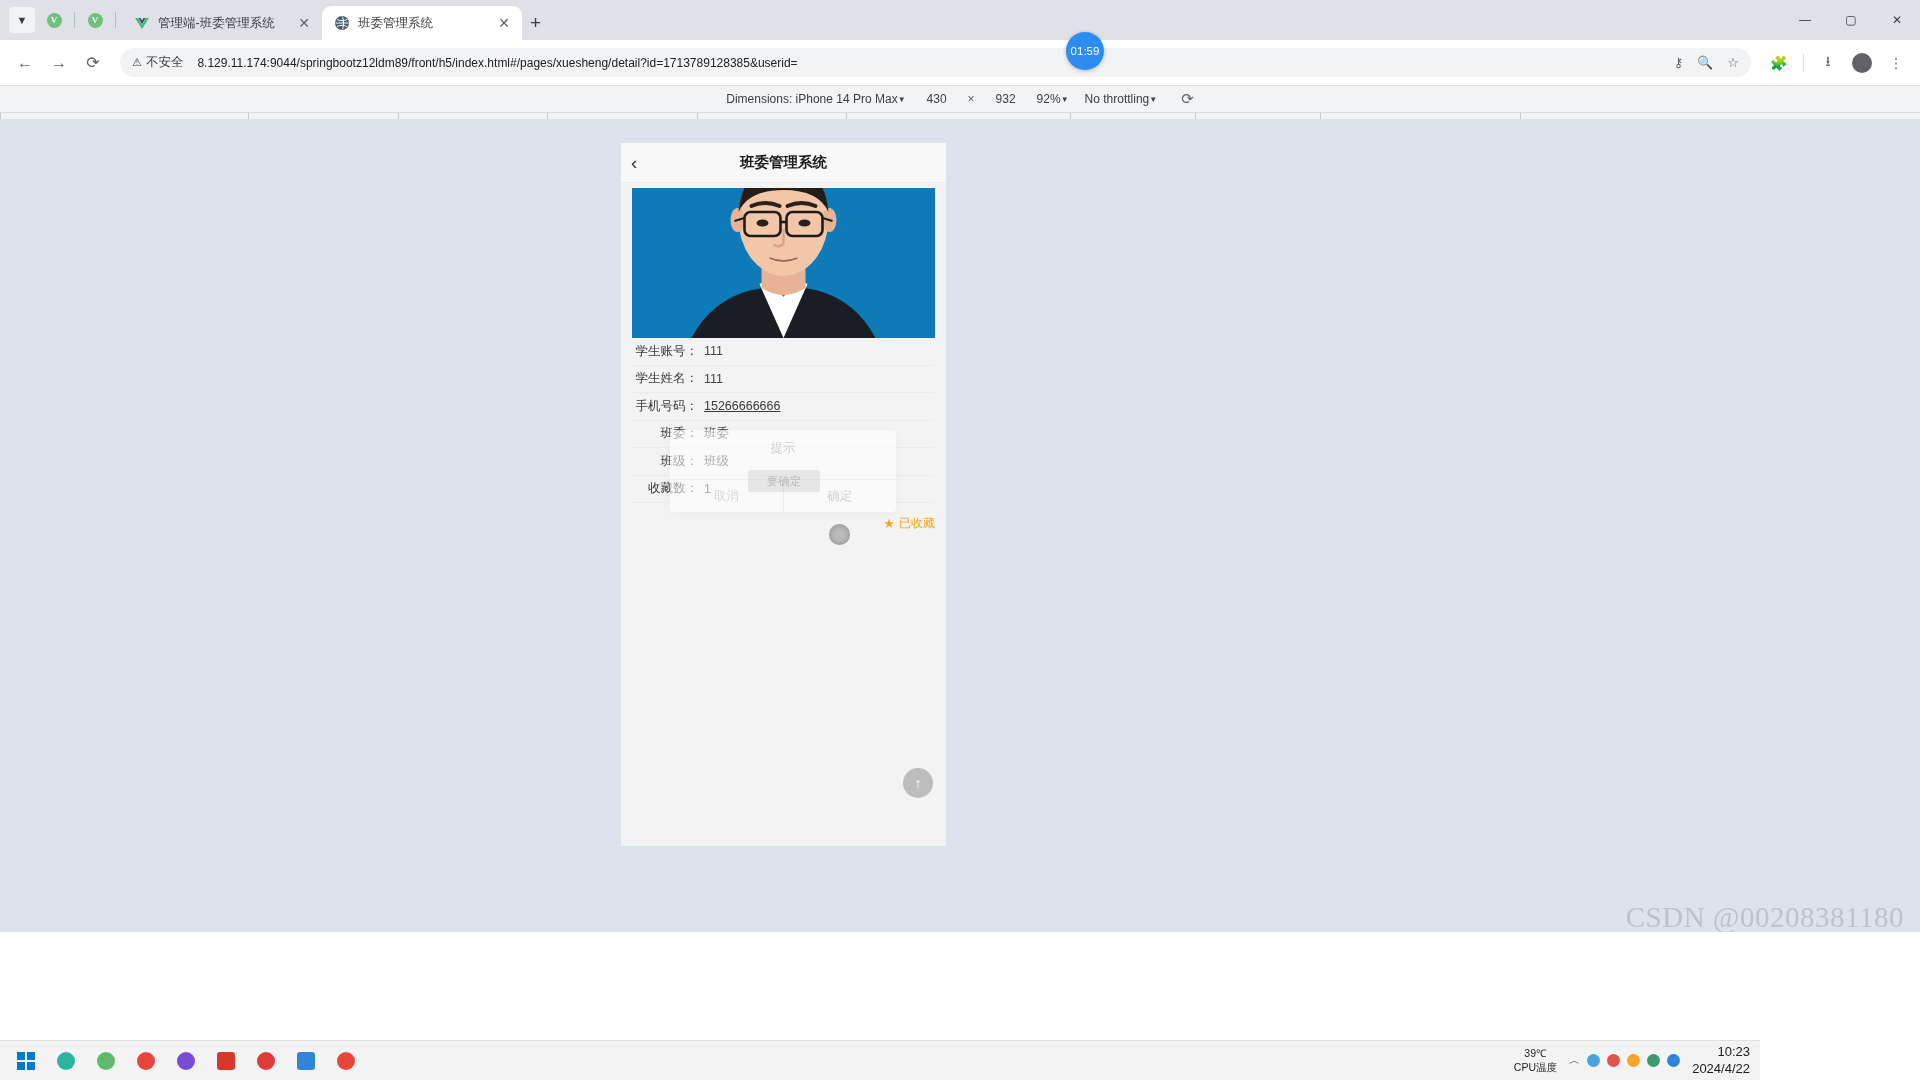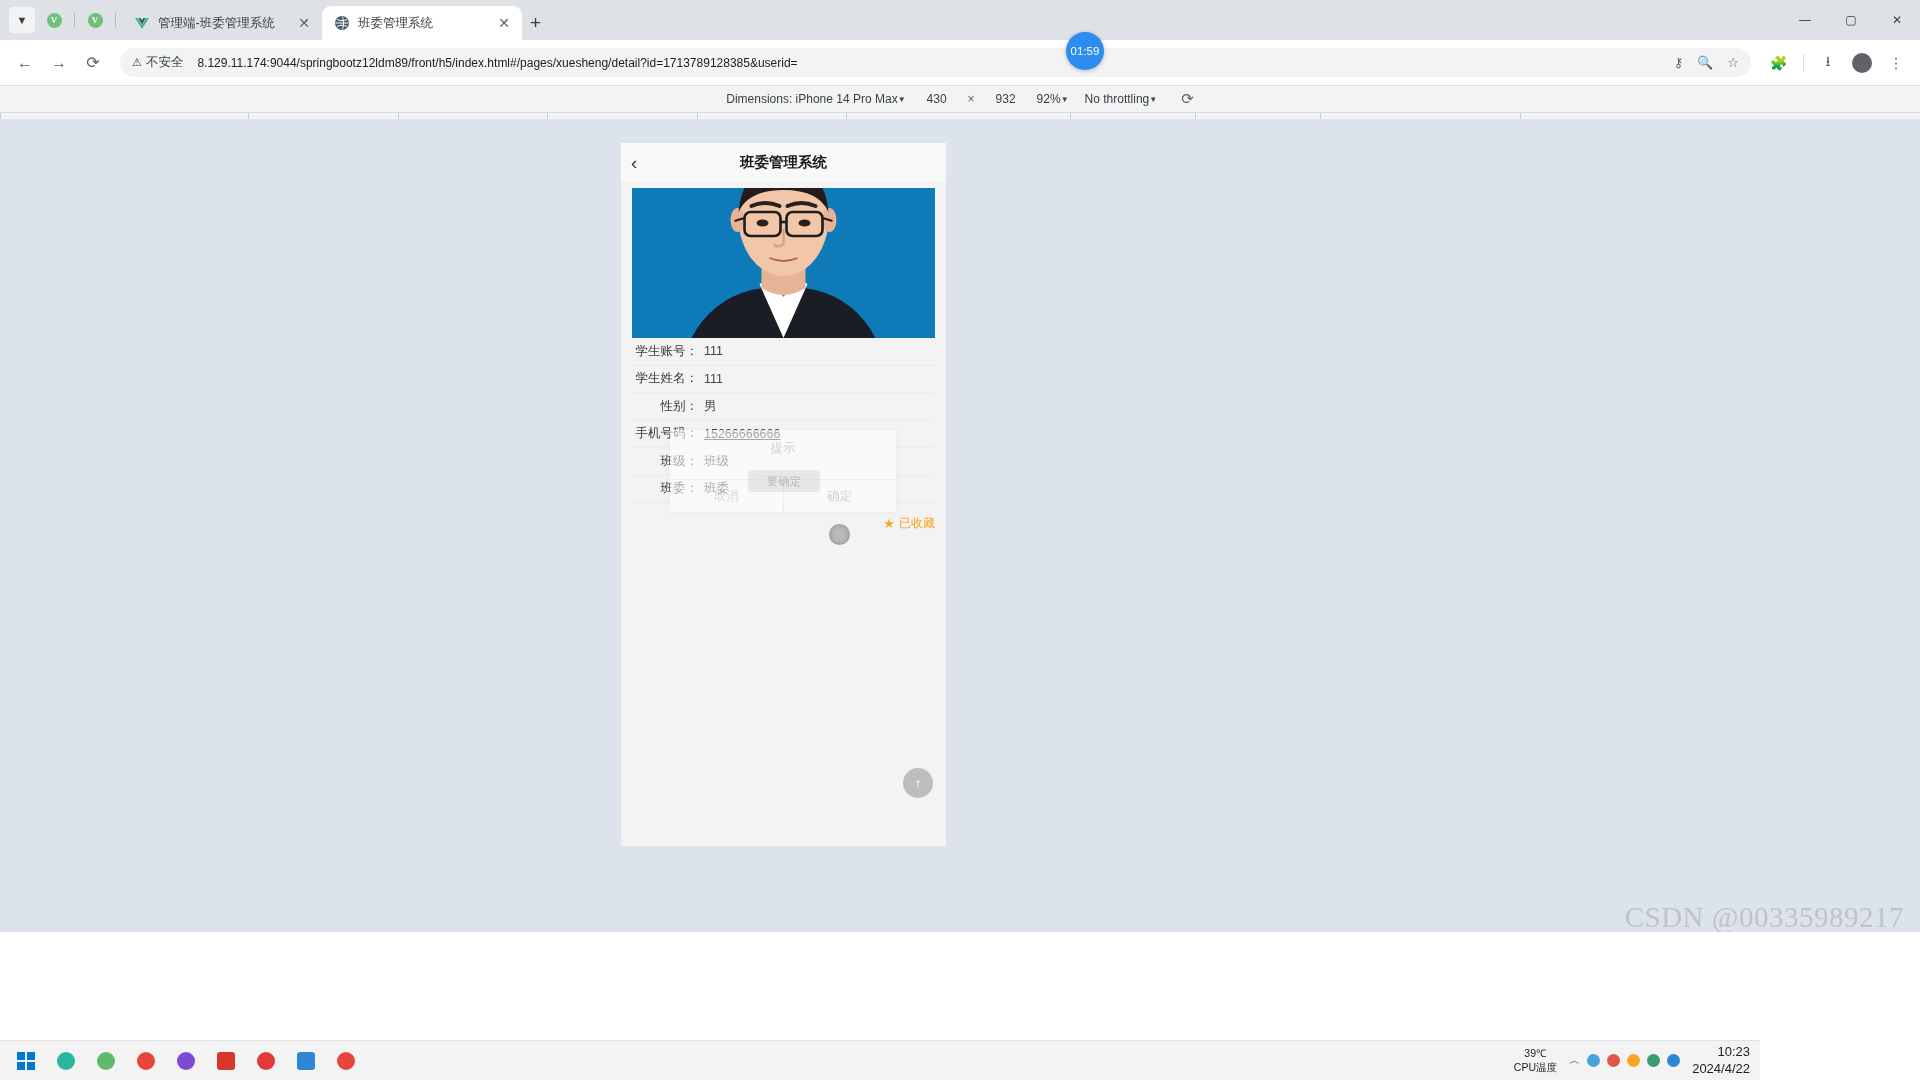--- a/index.html
+++ b/index.html
@@ -355,34 +355,34 @@
       <div class="rows">
         <div class="row">
           <span class="row-label">学生账号：</span>
           <span class="row-value">111</span>
         </div>
         <div class="row">
           <span class="row-label">学生姓名：</span>
           <span class="row-value">111</span>
         </div>
         <div class="row">
-          <span class="row-label">性别：</span>
-          <span class="row-value">男</span>
-        </div>
-        <div class="row">
           <span class="row-label">手机号码：</span>
           <span class="row-value phone-link">15266666666</span>
         </div>
         <div class="row">
+          <span class="row-label">班委：</span>
+          <span class="row-value">班委</span>
+        </div>
+        <div class="row">
           <span class="row-label">班级：</span>
           <span class="row-value">班级</span>
         </div>
         <div class="row">
-          <span class="row-label">班委：</span>
-          <span class="row-value">班委</span>
+          <span class="row-label">收藏数：</span>
+          <span class="row-value">1</span>
         </div>
       </div>
 
       <div class="fav-row">
         <span class="fav-star">★</span>
         <span>已收藏</span>
       </div>
 
       <div class="modal-backdrop">
         <div class="modal">
@@ -392,21 +392,21 @@
             <div class="modal-btn confirm">确定</div>
           </div>
         </div>
         <div class="confirm-chip">要确定</div>
         <div class="loading-dot"></div>
       </div>
 
       <div class="fab">↑</div>
     </div>
 
-    <div class="watermark">CSDN @00335989217</div>
+    <div class="watermark">CSDN @00208381180</div>
   </div>
 </div>
 
 <div class="taskbar">
   <div class="tb-left">
     <div class="tb-ico">
       <span class="start-logo">
           <i></i>
           <i></i>
           <i></i>

